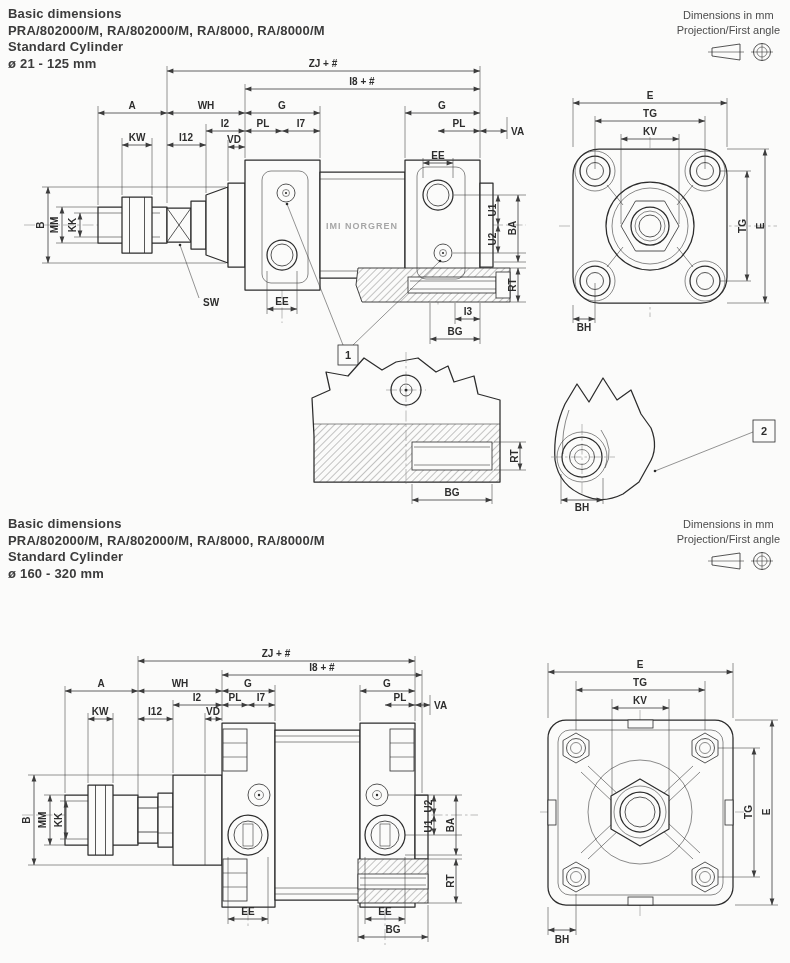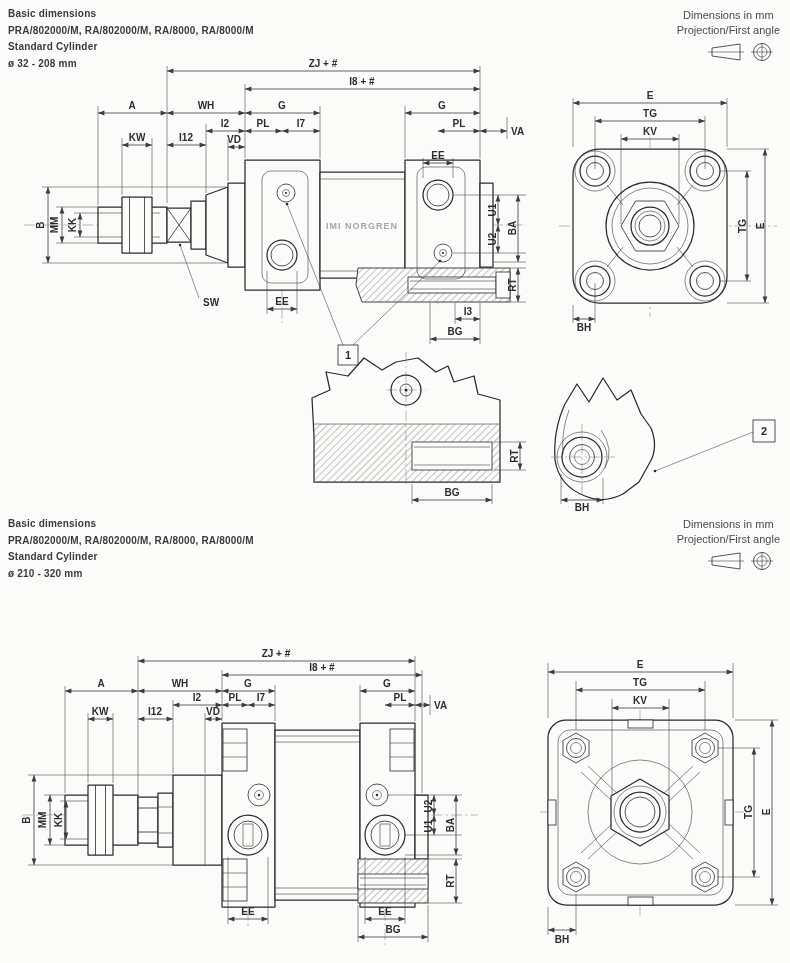--- a/index.html
+++ b/index.html
@@ -1,17 +1,17 @@
 <!DOCTYPE html>
 <html><head>
 <meta charset="utf-8">
 <style>
   html,body{margin:0;padding:0;background:#fbfbfa;}
   #page{position:relative;width:790px;height:963px;background:#fbfbfa;font-family:"Liberation Sans",sans-serif;overflow:hidden;}
-  .hdr{position:absolute;left:8px;color:#3b3b3b;font-weight:bold;font-size:10px;line-height:16.5px;letter-spacing:.2px;}
+  .hdr{position:absolute;left:8px;color:#3b3b3b;font-weight:bold;font-size:13px;line-height:16.5px;letter-spacing:.2px;}
   .note{position:absolute;right:10px;text-align:center;color:#4c4c4c;font-size:11px;line-height:15px;}
   .note svg{display:block;margin-left:auto;margin-top:3px;}
   .dw{position:absolute;}
   .o{stroke:#2c2c2c;stroke-width:1.25;fill:none;stroke-linejoin:round}
   .o2{stroke:#2c2c2c;stroke-width:.8;fill:none}
   .t{stroke:#2c2c2c;stroke-width:.55;fill:none}
   .c{stroke:#909090;stroke-width:.6;fill:none;stroke-dasharray:11 3 2.5 3}
   .x{stroke:#3c3c3c;stroke-width:.55;fill:none}
   .d{stroke:#3c3c3c;stroke-width:.8;fill:none}
   .fw{fill:#fbfbfa}
@@ -23,21 +23,21 @@
 </style>
 </head>
 <body>
 
 <div id="page">
 
   <div class="hdr" style="top:6px">
     <div>Basic dimensions</div>
     <div>PRA/802000/M, RA/802000/M, RA/8000, RA/8000/M</div>
     <div>Standard Cylinder</div>
-    <div>ø 32 - 208 mm</div>
+    <div>ø 21 - 125 mm</div>
   </div>
   <div class="note" style="top:8px">
     <div>Dimensions in mm</div>
     <div>Projection/First angle</div>
     <svg width="74" height="23" viewBox="0 0 74 23">
       <line class="t" x1="2" y1="11" x2="38" y2="11"></line>
       <polygon class="o2" points="6,7 34,3 34,19 6,15"></polygon>
       <line class="t" x1="45" y1="11" x2="67" y2="11"></line>
       <line class="t" x1="56" y1="2" x2="56" y2="20"></line>
       <circle class="o2" cx="56" cy="11" r="8.5"></circle>
@@ -404,21 +404,21 @@
         <circle class="dot" cx="110" cy="109" r="1.3"></circle>
       <rect class="o2 fw" x="208" y="58" width="22" height="22"></rect>
       <text class="bal" x="219" y="73">2</text>
     </g>
   </svg>
 
   <div class="hdr" style="top:516px">
     <div>Basic dimensions</div>
     <div>PRA/802000/M, RA/802000/M, RA/8000, RA/8000/M</div>
     <div>Standard Cylinder</div>
-    <div>ø 210 - 320 mm</div>
+    <div>ø 160 - 320 mm</div>
   </div>
   <div class="note" style="top:517px">
     <div>Dimensions in mm</div>
     <div>Projection/First angle</div>
     <svg width="74" height="23" viewBox="0 0 74 23">
       <line class="t" x1="2" y1="11" x2="38" y2="11"></line>
       <polygon class="o2" points="6,7 34,3 34,19 6,15"></polygon>
       <line class="t" x1="45" y1="11" x2="67" y2="11"></line>
       <line class="t" x1="56" y1="2" x2="56" y2="20"></line>
       <circle class="o2" cx="56" cy="11" r="8.5"></circle>

